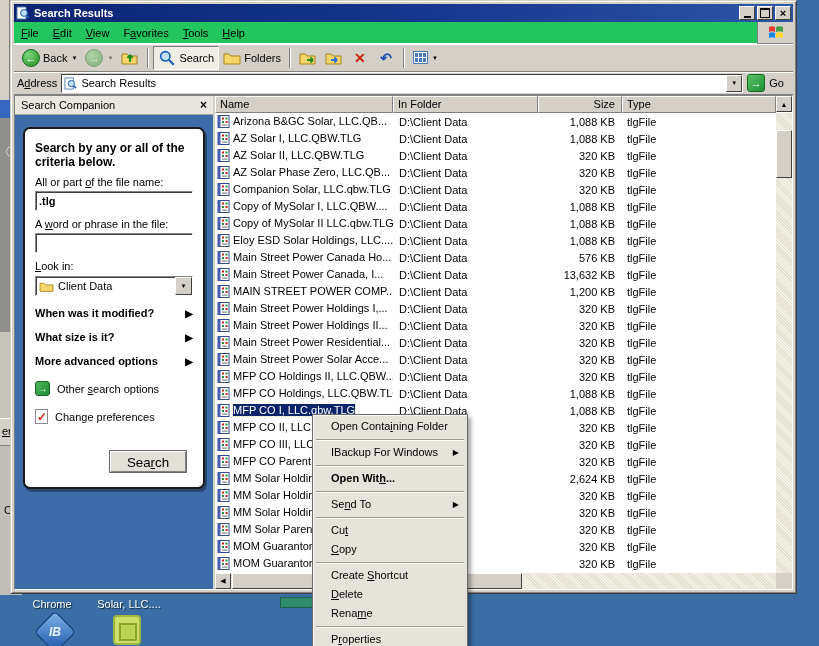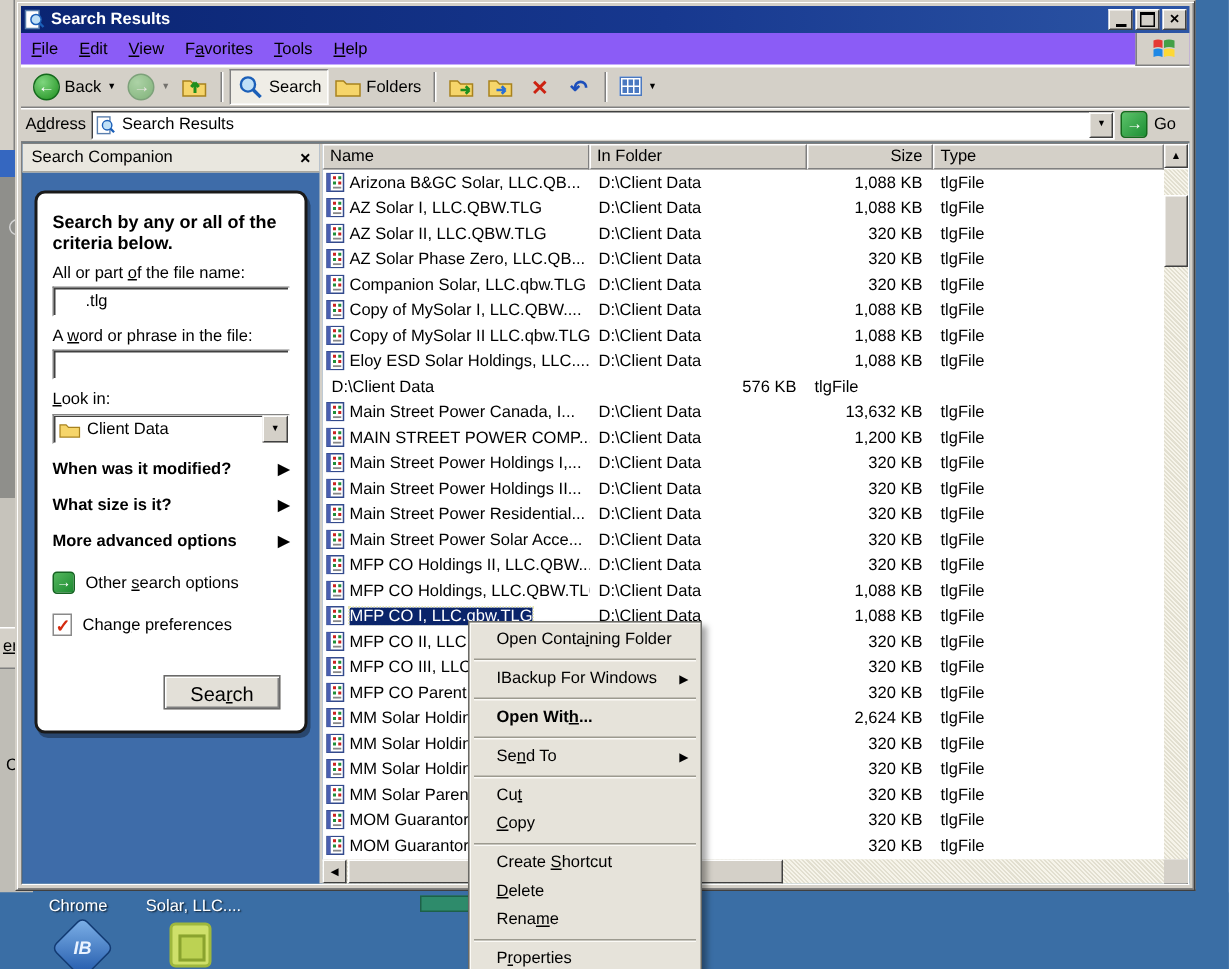--- a/index.html
+++ b/index.html
@@ -37,21 +37,21 @@
     background:linear-gradient(90deg,#0a2472 0%,#17388f 55%,#2c55a5 100%);
     display:flex;align-items:center;padding:0 2px;}
   #title-icon{width:14px;height:14px;margin-right:4px;flex:0 0 auto;}
   #title-text{color:#fff;font-weight:bold;flex:1;}
   .winbtn{width:16px;height:14px;background:#d4d0c8;border:1px solid;border-color:#fff #404040 #404040 #fff;
     margin-left:2px;display:flex;align-items:center;justify-content:center;font-size:9px;line-height:9px;font-weight:bold;}
   #btn-min::after{content:"";width:7px;height:2px;background:#000;margin-top:7px;}
   #btn-max::after{content:"";width:8px;height:7px;border:1px solid #000;border-top-width:2px;}
   #btn-close{font-size:11px;}
 
-  #menubar{position:absolute;left:3px;top:21px;right:3px;height:22px;background:#8b5cf6;
+  #menubar{position:absolute;left:3px;top:21px;right:3px;height:22px;background:#22c55e;
     display:flex;align-items:center;border-bottom:1px solid #fff;}
   .menu-item{padding:2px 7px;}
   #flag{margin-left:auto;width:36px;height:22px;border-left:1px solid #808080;border-bottom:1px solid #808080;
     display:flex;align-items:center;justify-content:center;background:#d4d0c8;}
 
   #toolbar{position:absolute;left:3px;top:43px;right:3px;height:28px;background:#d4d0c8;
     display:flex;align-items:center;border-bottom:1px solid #808080;box-shadow:inset 0 1px 0 #fff;padding-left:4px;}
   .tbtn{display:flex;align-items:center;gap:3px;padding:2px 4px;height:24px;}
   .tbtn.pressed{border:1px solid;border-color:#808080 #fff #fff #808080;background:#efede6;}
   .circ{width:18px;height:18px;border-radius:50%;background:radial-gradient(circle at 35% 30%,#7ed67e,#1e8f1e);
@@ -84,21 +84,21 @@
   
   #companion{width:200px;display:flex;flex-direction:column;background:#3e6ca9;border-right:2px solid #d4d0c8;}
   #comp-header{height:19px;background:#e9e7df;display:flex;align-items:center;padding:0 6px;border-bottom:1px solid #aaa79e;}
   #comp-close{margin-left:auto;font-weight:bold;font-size:12px;}
   #comp-body{flex:1;position:relative;padding:12px 8px;}
   #comp-card{background:#fff;border:2px solid #1a1a1a;border-radius:7px;box-shadow:2px 3px 0 rgba(0,0,0,.35);
     padding:12px 10px 14px 10px;}
   #comp-heading{font-weight:bold;font-size:12px;margin-bottom:7px;width:150px;}
   .fld-label{margin:7px 0 3px 0;}
   .fld-input{width:100%;height:20px;border:1px solid #848484;border-right-color:#fff;border-bottom-color:#fff;
-    box-shadow:inset 1px 1px 0 #404040;padding:0 21px;font-family:"Liberation Sans",sans-serif;font-size:11px;background:#fff;}
+    box-shadow:inset 1px 1px 0 #404040;padding:0 3px;font-family:"Liberation Sans",sans-serif;font-size:11px;background:#fff;font-weight:bold;}
   #lookin{margin-top:4px;height:20px;border:1px solid #848484;border-right-color:#fff;border-bottom-color:#fff;
     box-shadow:inset 1px 1px 0 #404040;background:#fff;display:flex;align-items:center;padding-left:3px;}
   #lookin .txt{margin-left:4px;text-align:right;}
   #lookin-drop{margin-left:auto;width:17px;height:18px;background:#d4d0c8;border:1px solid;border-color:#fff #404040 #404040 #fff;
     display:flex;align-items:center;justify-content:center;font-size:6px;}
   .q-row{display:flex;font-weight:bold;margin-top:11px;line-height:13px;}
   .q-row .lbl{width:128px;}
   .q-row .arr{margin-left:auto;font-size:10px;}
   .link-row{display:flex;align-items:center;gap:7px;margin-top:13px;}
   #icon-green-arrow{width:15px;height:15px;background:linear-gradient(135deg,#54b75e,#1c8a30);border-radius:3px;
@@ -109,21 +109,21 @@
     border:1px solid #6a6a6a;box-shadow:inset 1px 1px 0 #fff, inset -1px -1px 0 #808080;
     text-align:center;line-height:21px;}
 
   
   #listpane{flex:1;position:relative;background:#fff;overflow:hidden;}
   #list-header{display:grid;grid-template-columns:178px 145px 84px 1fr;height:17px;position:absolute;left:0;top:0;right:16px;}
   .hcell{background:#d4d0c8;border:1px solid;border-color:#fff #808080 #808080 #fff;padding:1px 4px;overflow:hidden;white-space:nowrap;}
   .hcell.right{text-align:right;padding-right:6px;}
   #rows{position:absolute;left:0;top:17px;right:16px;bottom:16px;overflow:hidden;}
   .lrow{display:grid;grid-template-columns:178px 145px 84px 1fr;height:17px;align-items:center;white-space:nowrap;}
-  .lrow .c-name{display:flex;align-items:center;gap:3px;padding-left:2px;overflow:hidden;}
+  .lrow .c-name{display:flex;align-items:flex-start;gap:3px;padding-left:2px;overflow:hidden;}
   .lrow .c-name svg{flex:0 0 auto;}
   .lrow .c-folder{padding-left:6px;overflow:hidden;}
   .lrow .c-size{text-align:right;padding-right:7px;}
   .lrow .c-type{padding-left:5px;}
   .lrow.selected .nm{background:#0a246a;color:#fff;outline:1px dotted #e8e8b0;}
 
   
   .sb-btn{position:absolute;width:16px;height:16px;background:#d4d0c8;border:1px solid;border-color:#fff #404040 #404040 #fff;
     display:flex;align-items:center;justify-content:center;font-size:7px;color:#000;}
   #vsb{position:absolute;right:0;top:17px;bottom:16px;width:16px;background:#ecead8;
@@ -489,20 +489,32 @@
         <rect x="8.5" y="6" width="2" height="2" fill="#cc2222"></rect>
         <rect x="5" y="9.5" width="5.5" height="1.2" fill="#888"></rect>
       </svg>
       <span class="nm">Eloy ESD Solar Holdings, LLC....</span>
     </div>
     <div class="c-folder">D:\Client Data</div>
     <div class="c-size">1,088 KB</div>
     <div class="c-type">tlgFile</div>
   </div>
           <div class="lrow">
+    <div class="c-name">
+      <svg width="13" height="13" viewBox="0 0 13 13">
+        <rect x="1" y="0.5" width="11" height="12" fill="#fff" stroke="#334a8c"></rect>
+        <rect x="1" y="0.5" width="2.5" height="12" fill="#4a5fb0"></rect>
+        <rect x="5" y="2.5" width="2" height="2" fill="#cc2222"></rect>
+        <rect x="8.5" y="2.5" width="2" height="2" fill="#1f8f3a"></rect>
+        <rect x="5" y="6" width="2" height="2" fill="#1f8f3a"></rect>
+        <rect x="8.5" y="6" width="2" height="2" fill="#cc2222"></rect>
+        <rect x="5" y="9.5" width="5.5" height="1.2" fill="#888"></rect>
+      </svg>
+      <span class="nm">Main Street Power Canada Ho...</span>
+    </div>
     <div class="c-folder">D:\Client Data</div>
     <div class="c-size">576 KB</div>
     <div class="c-type">tlgFile</div>
   </div>
           <div class="lrow">
     <div class="c-name">
       <svg width="13" height="13" viewBox="0 0 13 13">
         <rect x="1" y="0.5" width="11" height="12" fill="#fff" stroke="#334a8c"></rect>
         <rect x="1" y="0.5" width="2.5" height="12" fill="#4a5fb0"></rect>
         <rect x="5" y="2.5" width="2" height="2" fill="#cc2222"></rect>

